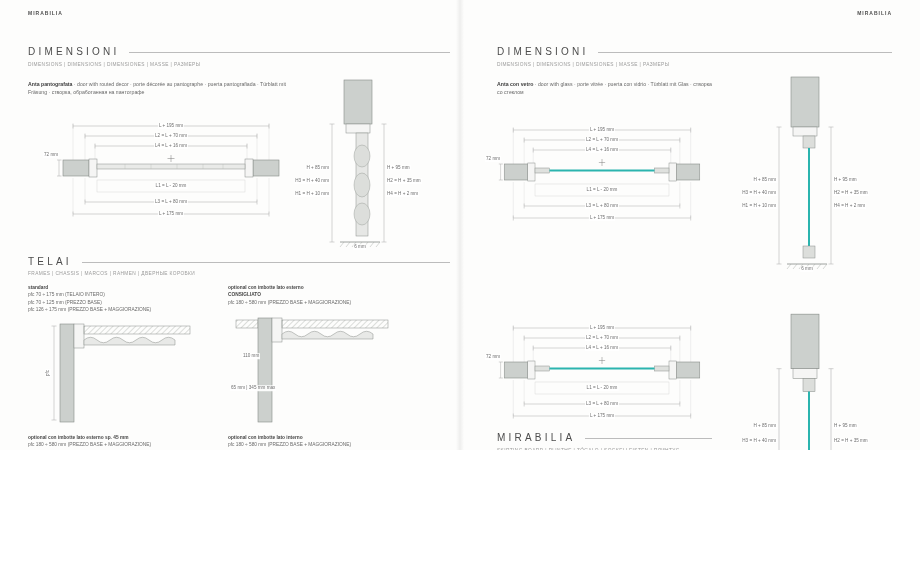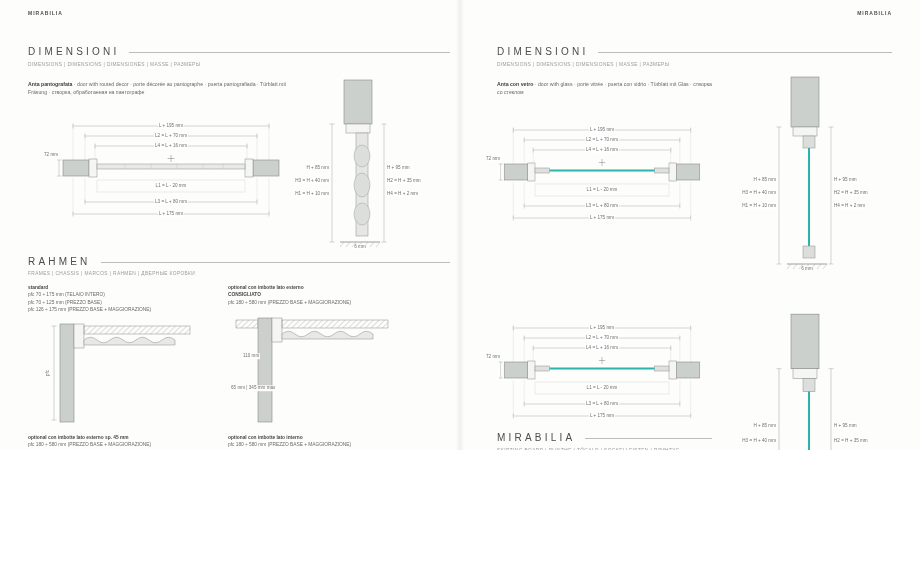--- a/index.html
+++ b/index.html
@@ -134,21 +134,21 @@
     <span class="dim nr" style="left:42px;top:51.4%">H + 85 mm</span>
     <span class="dim nr" style="left:42px;top:58.9%">H3 = H + 40 mm</span>
     <span class="dim nr" style="left:42px;top:66.3%">H1 = H + 10 mm</span>
     <span class="dim nl" style="left:98px;top:51.4%">H + 95 mm</span>
     <span class="dim nl" style="left:98px;top:58.9%">H2 = H + 35 mm</span>
     <span class="dim nl" style="left:98px;top:66.3%">H4 = H + 2 mm</span>
     <span class="dim" style="left:72px;top:96.6%">6 mm</span>
   </div>
 
   <div class="sec-head" style="left:28px;top:256px;width:422px">
-    <span class="sec-title">RAHMEN</span>
+    <span class="sec-title">TELAI</span>
     <span class="rule"></span>
   </div>
   <div class="subtitle" style="left:28px;top:271px">FRAMES | CHASSIS | MARCOS | RAHMEN | ДВЕРНЫЕ КОРОБКИ</div>
 
   <div class="txtblock" style="left:28px;top:284px">
     <div class="b">standard</div>
     <div>pfc 70 ÷ 175 mm (TELAIO INTERO)</div>
     <div>pfc 70 ÷ 125 mm (PREZZO BASE)</div>
     <div>pfc 126 ÷ 175 mm (PREZZO BASE + MAGGIORAZIONE)</div>
   </div>

